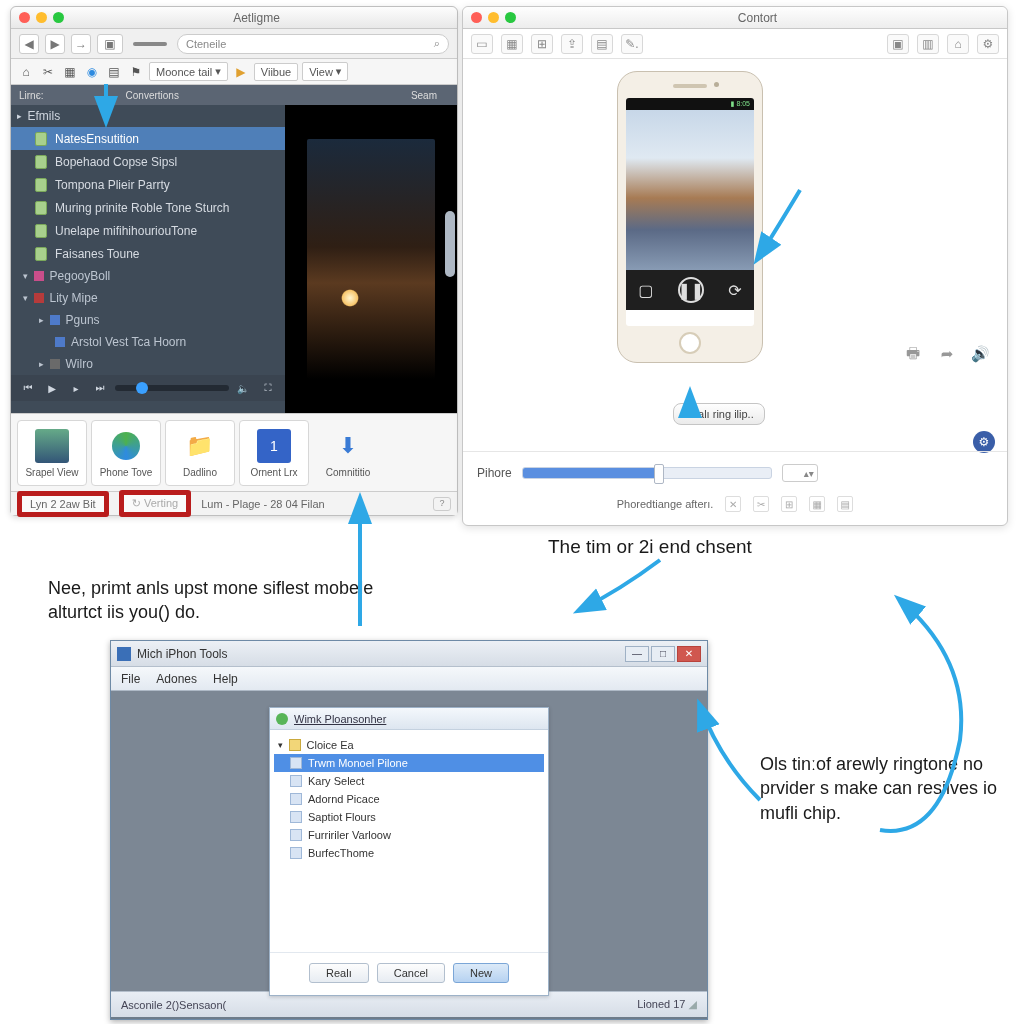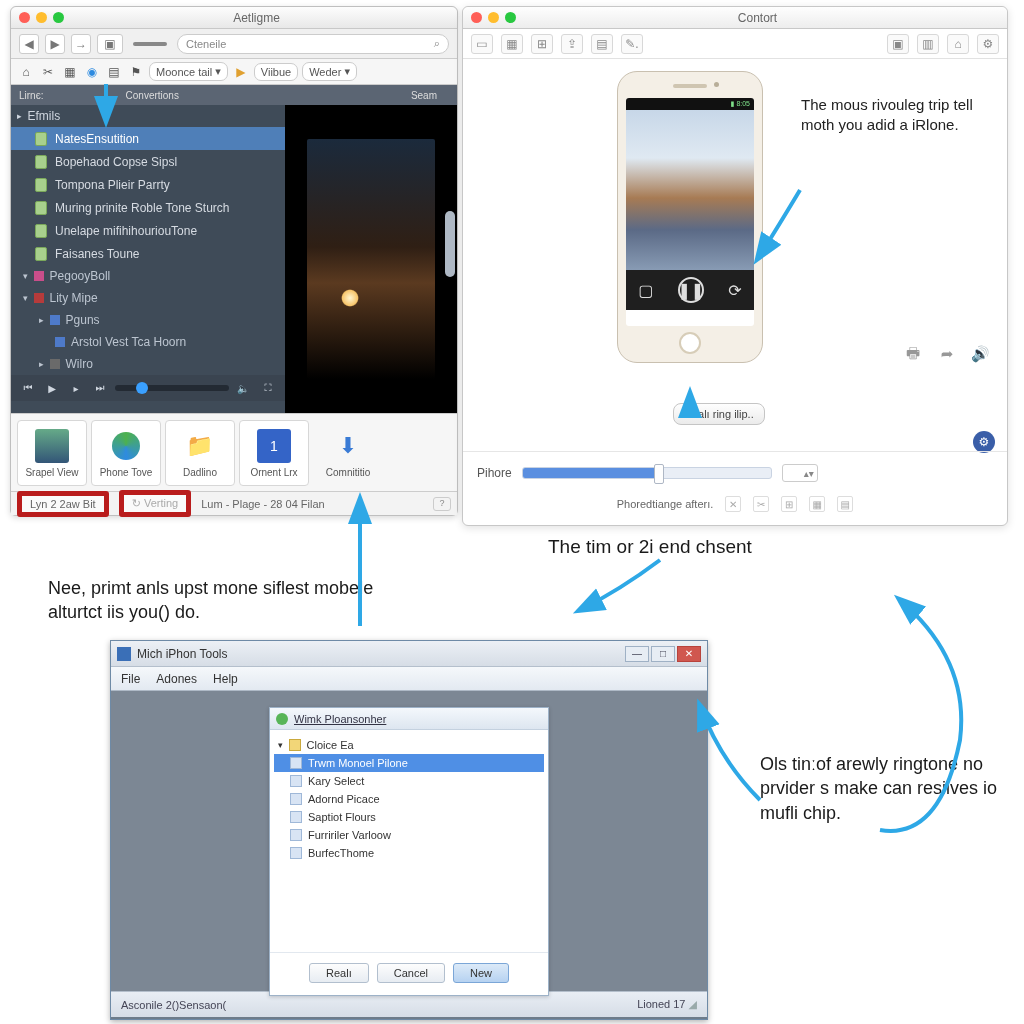--- a/index.html
+++ b/index.html
@@ -10,21 +10,21 @@
   .tlbar { height: 22px; display:flex; align-items:center; padding:0 8px; background:linear-gradient(#fdfdfd,#e8e8e8); border-bottom:1px solid #c8c8c8; border-radius:6px 6px 0 0;}
   .traffic { display:flex; gap:6px; }
   .dot { width:11px;height:11px;border-radius:50%; }
   .red{background:#ff5f57;} .yel{background:#ffbd2e;} .grn{background:#28c840;}
   .tlabel{flex:1;text-align:center;font-size:12px;color:#666;}
   .navrow{height:30px;display:flex;align-items:center;gap:6px;padding:4px 8px;background:#f0f0f0;border-bottom:1px solid #ccc;}
   .nbtn{width:20px;height:20px;display:flex;align-items:center;justify-content:center;color:#777;border:1px solid #ccc;border-radius:3px;background:#fff;font-size:12px;}
   .searchA{flex:1;height:20px;border:1px solid #ccc;border-radius:10px;padding:0 8px;font-size:11px;color:#888;background:#fff;display:flex;align-items:center;justify-content:space-between;}
   .row2{height:26px;display:flex;align-items:center;gap:4px;padding:0 6px;background:#f6f6f6;border-bottom:1px solid #ccc;font-size:11px;color:#555;}
   .icn{width:18px;height:18px;display:flex;align-items:center;justify-content:center;font-size:12px;}
-  .dd{display:flex;align-items:center;gap:3px;padding:2px 6px;border:1px solid #ccc;border-radius:7px;background:#fff;}
+  .dd{display:flex;align-items:center;gap:3px;padding:2px 6px;border:1px solid #ccc;border-radius:2px;background:#fff;}
   .row3{height:20px;display:flex;align-items:center;padding:0 8px;background:#5b6573;color:#ddd;font-size:10px;}
   .row3 span{margin-right:12px;}
   .bodyA{display:flex;height:308px;}
   .sidebarA{width:274px;background:#3f4b58;color:#d6dbe2;font-size:12px;overflow:hidden;}
   .sitem{display:flex;align-items:center;gap:8px;height:23px;padding:0 6px 0 24px;cursor:default;}
   .sitem.sel{background:#4f7fb8;color:#fff;}
   .sitem .bullet{width:12px;height:14px;background:#a8d08d;border-radius:2px;border:1px solid #7aa85a;}
   .sgroup{height:22px;display:flex;align-items:center;gap:6px;padding-left:12px;color:#bcc5d0;}
   .sgroup .tri{font-size:9px;}
   .sgroup.deep{padding-left:28px;}
@@ -134,21 +134,21 @@
     <span class="icn">⚑</span>
     <span class="dd">
         <span>Moonce tail</span> 
         <span>▾</span>
       </span>
     <span class="icn" style="color:#e0a030">▶</span>
     <span class="dd">
         <span>Viibue</span>
       </span>
     <span class="dd">
-        <span>Weder</span> 
+        <span>View</span> 
         <span>▾</span>
       </span>
   </div>
   <div class="row3">
     <span>Lirnє:</span>
     <span style="margin-left:70px">Convertions</span>
     <span style="margin-left:auto">Seam</span>
   </div>
   <div class="bodyA">
     <div class="sidebarA">
@@ -290,21 +290,20 @@
         <div class="statusbar">▮ 8:05</div>
         <div class="photo"></div>
         <div class="ctrlstrip">
           <span>▢</span>
           <span class="shutter">❚❚</span>
           <span>⟳</span>
         </div>
       </div>
       <div class="homebtn"></div>
     </div>
-    <div class="tip1">The mous rivouleg trip tell moth you adid a iRlone.</div>
     <div class="ringbtn">Realı ring ilip..</div>
     <div class="rightIcons">
       <div class="ri">🖶</div>
       <div class="ri">➦</div>
       <div class="ri">🔊</div>
     </div>
     <div class="gearB">⚙</div>
   </div>
   <div class="bottomB">
     <div class="sliderrow">

